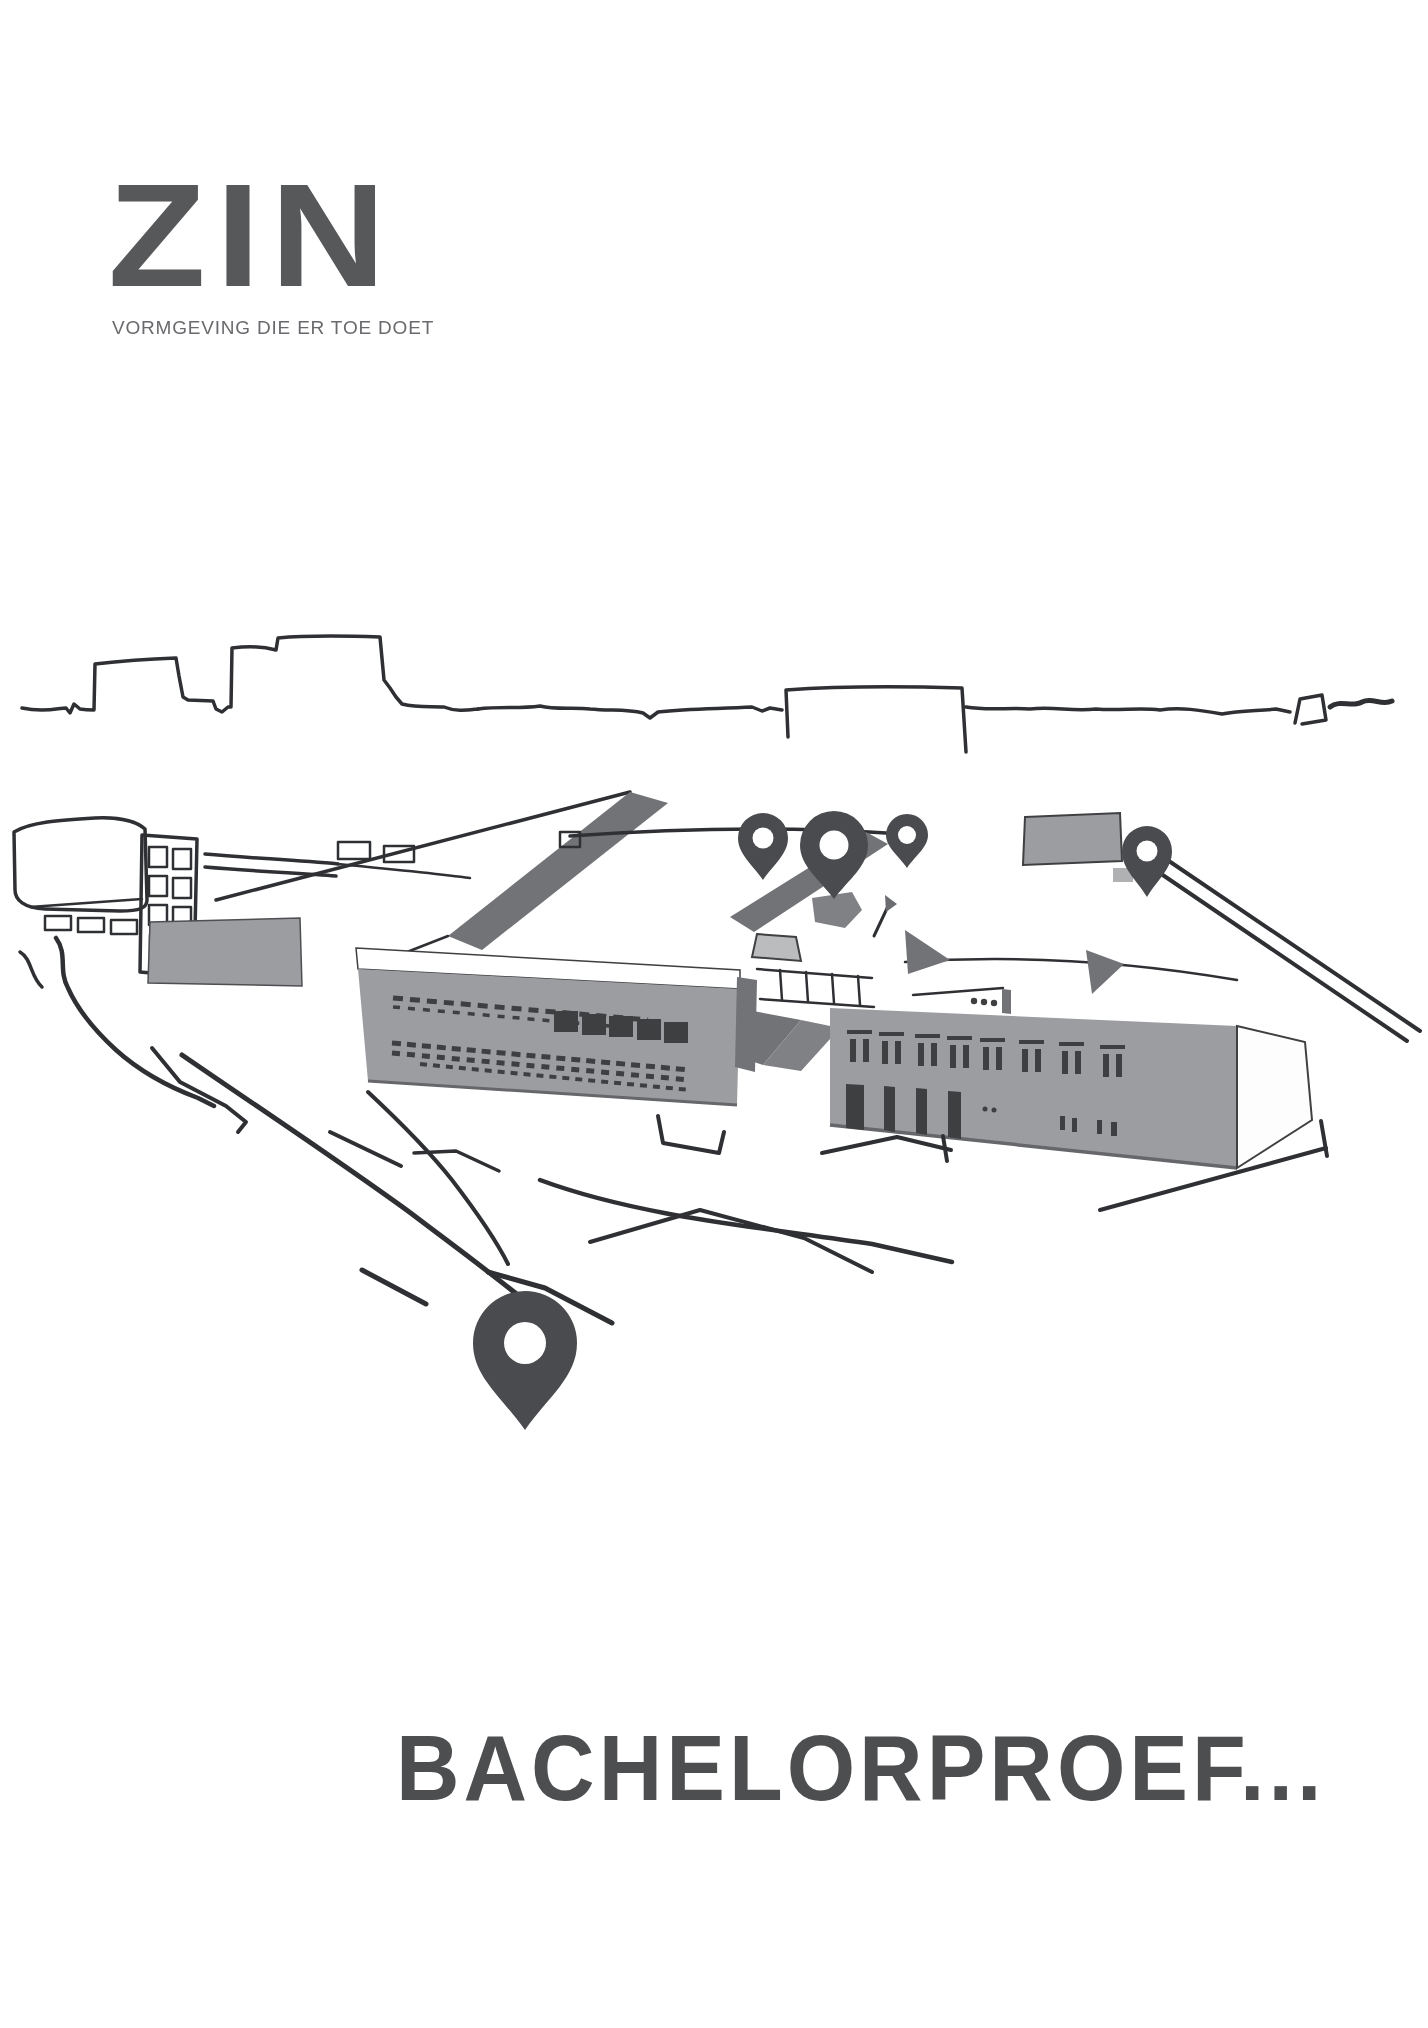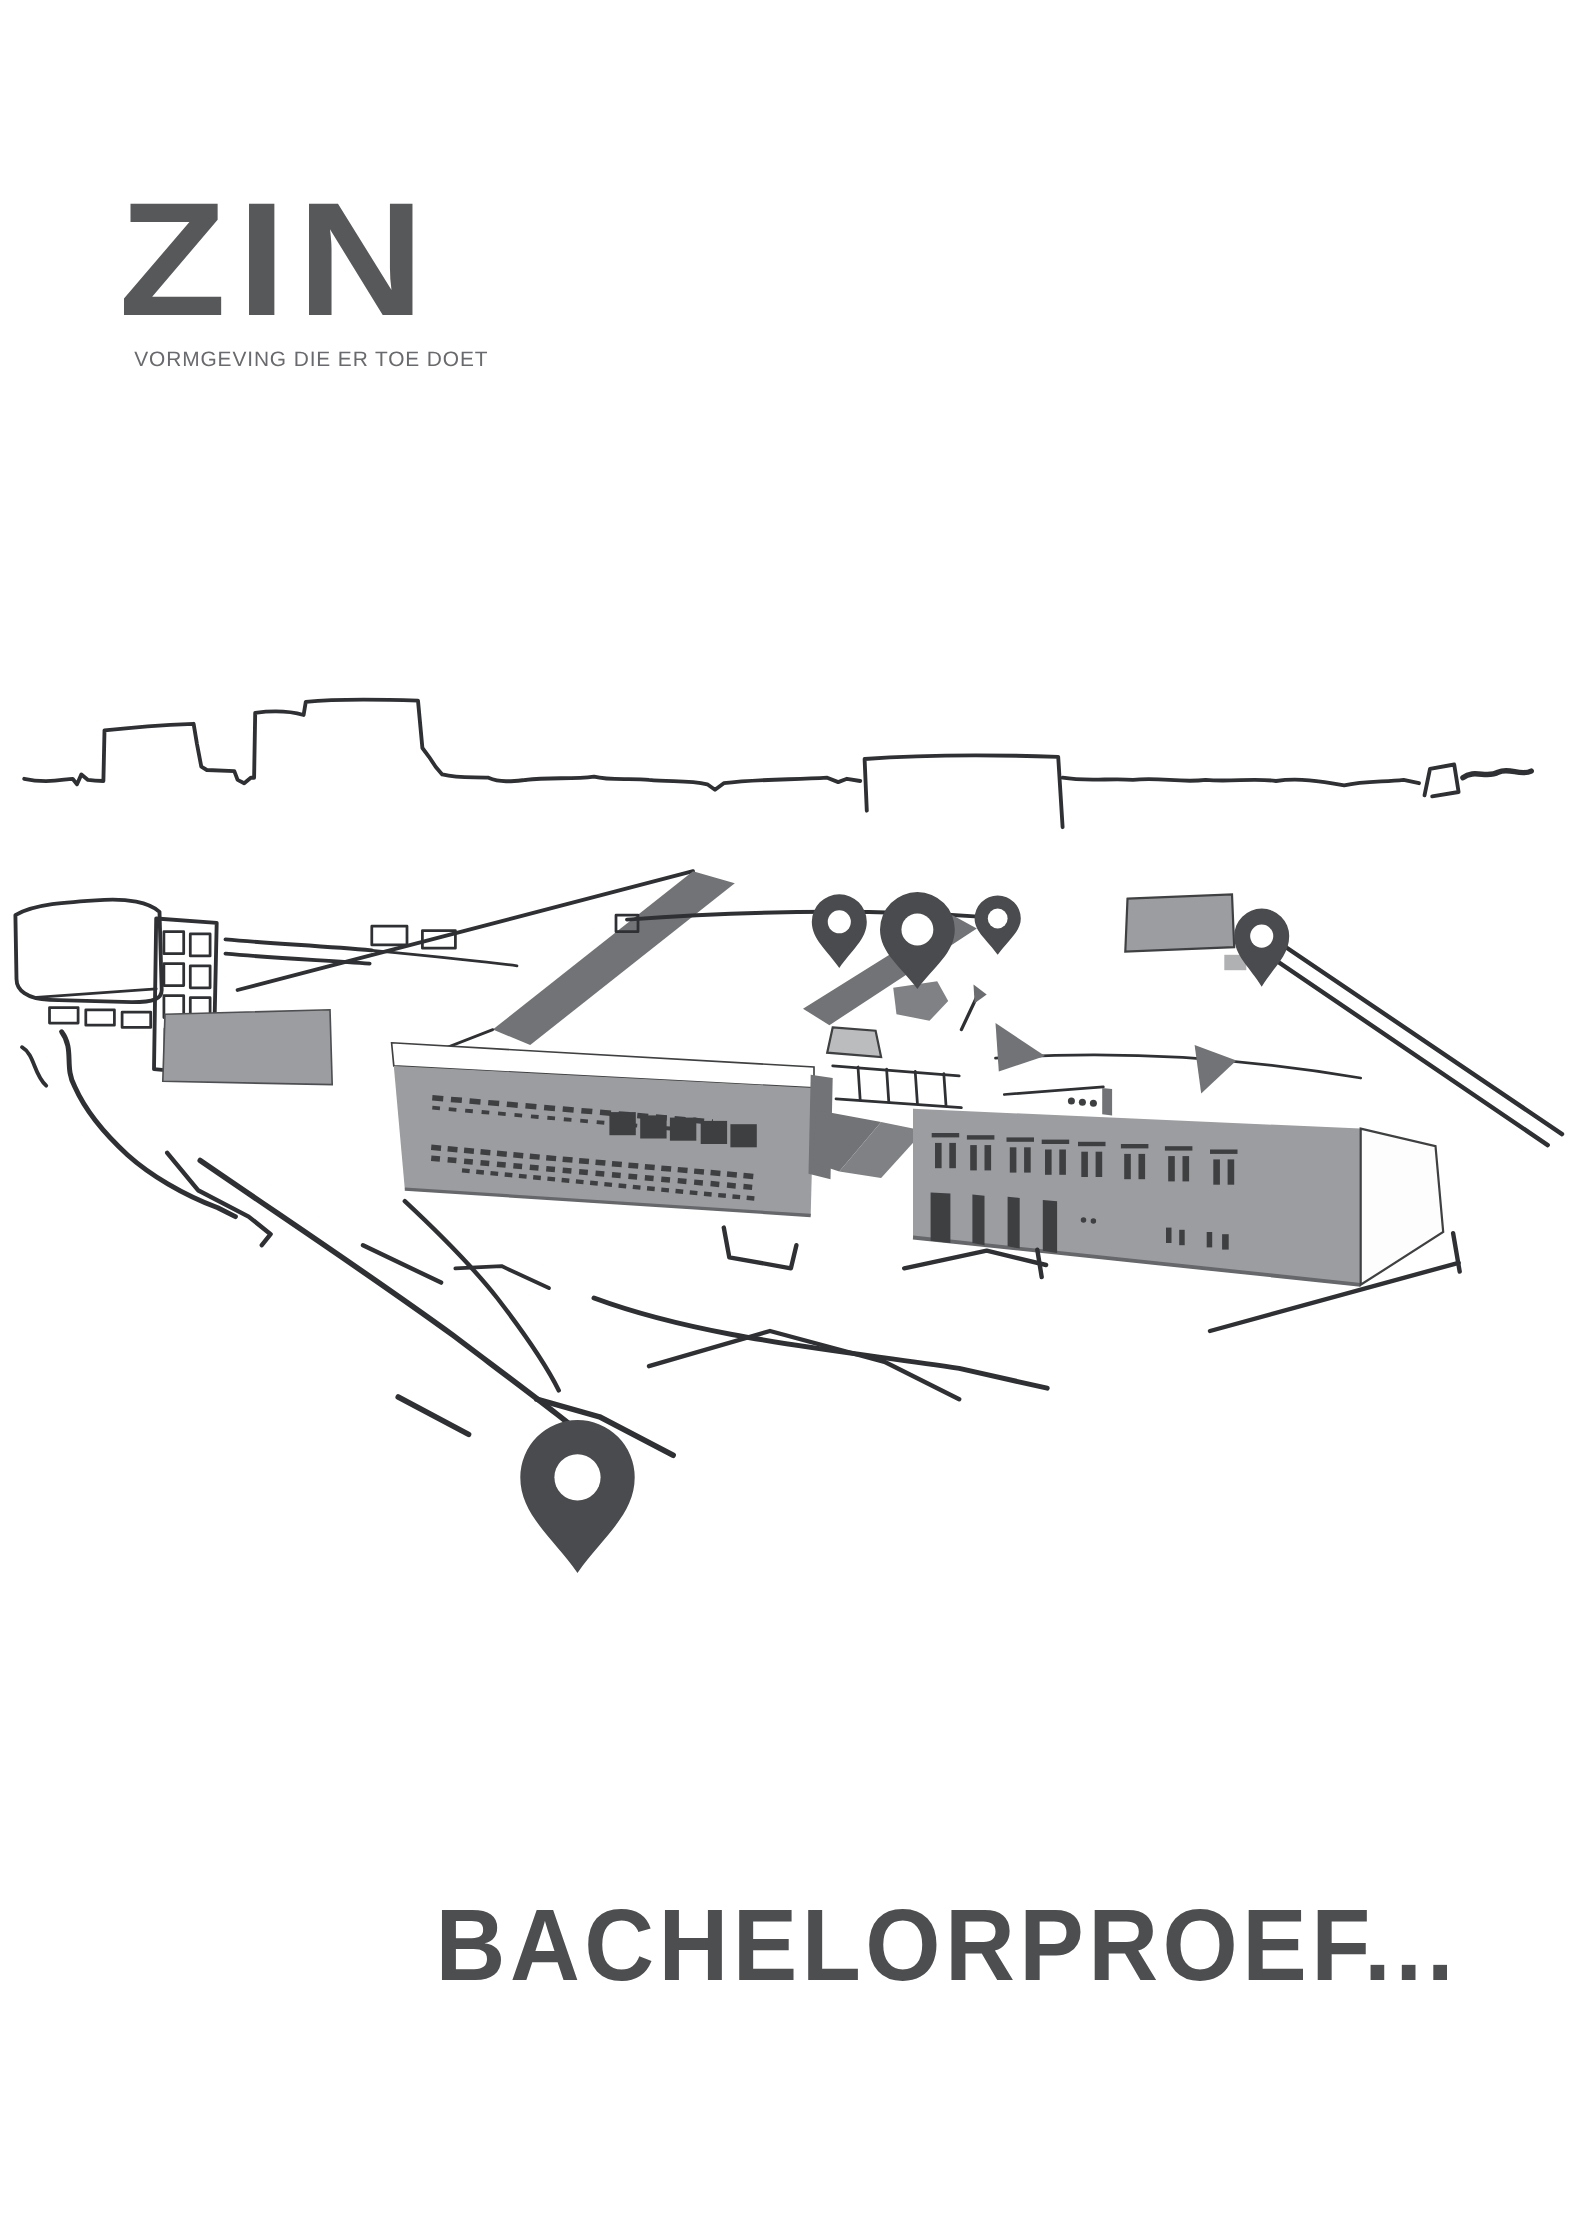--- a/index.html
+++ b/index.html
@@ -4,21 +4,21 @@
 <style>
   html,body{margin:0;padding:0;background:#ffffff;}
   body{width:1428px;height:2028px;position:relative;overflow:hidden;
        font-family:"Liberation Sans",sans-serif;}
   .page{position:absolute;inset:0;background:#ffffff;text-align:right;}
   .logo{position:absolute;left:108px;top:162px;
         font-family:"Liberation Sans",sans-serif;
         font-weight:900;font-size:160px;line-height:1;
         letter-spacing:10px;color:var(--logo,#57585a);
         transform:scaleY(0.92);transform-origin:left top;}
-  .tagline{position:absolute;left:122px;top:317px;
+  .tagline{position:absolute;left:112px;top:317px;
         font-size:19px;font-weight:400;letter-spacing:0.8px;
         color:var(--tagline,#696a6d);}
   .illustration{position:absolute;left:0;top:480px;width:1428px;height:1000px;}
   .cover-title{position:absolute;left:396px;top:1722px;
         font-family:"Liberation Sans",sans-serif;
         font-weight:900;font-size:88px;line-height:1;letter-spacing:4px;
         color:var(--title,#4d4e50);transform:scaleY(1.05);transform-origin:left top;}
   svg .sk{stroke:var(--sketch_line,#2f3033);stroke-width:3.5;fill:none;
         stroke-linecap:round;stroke-linejoin:round;}
   svg .thin{stroke-width:2.5;}

